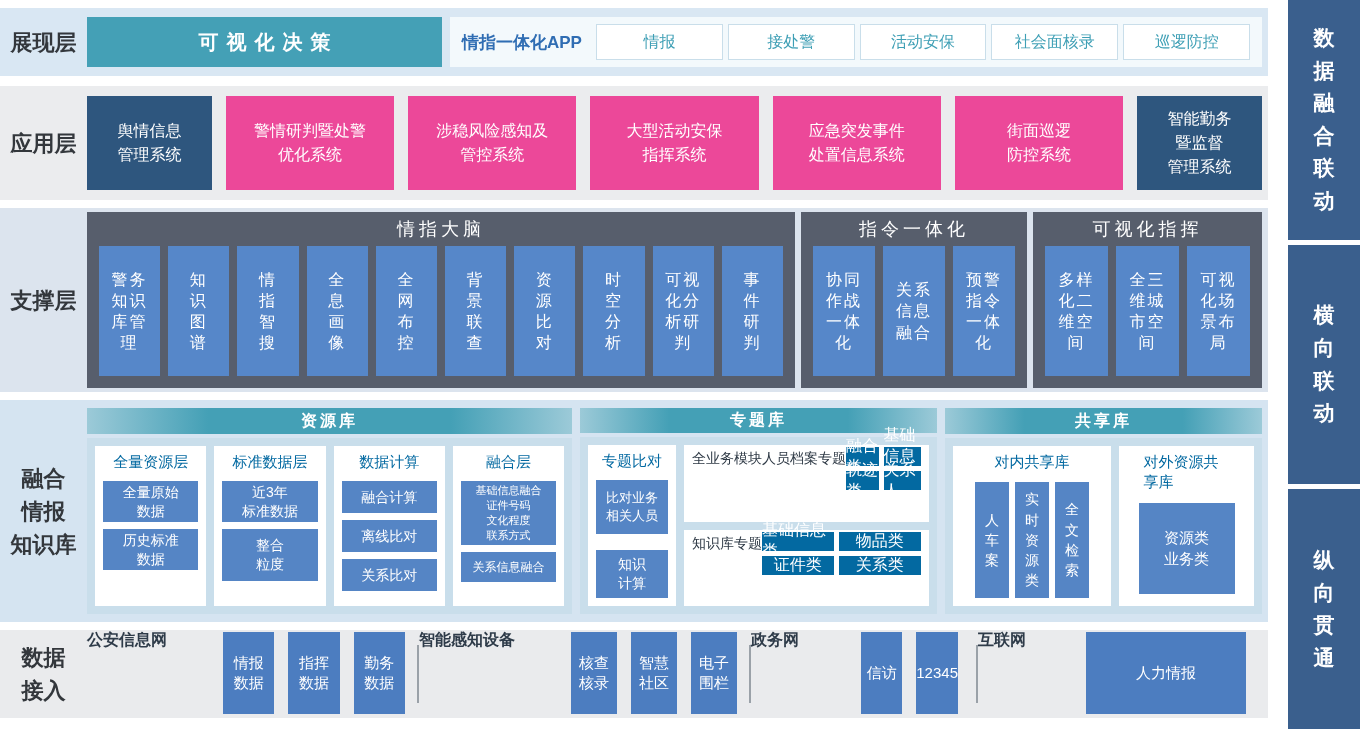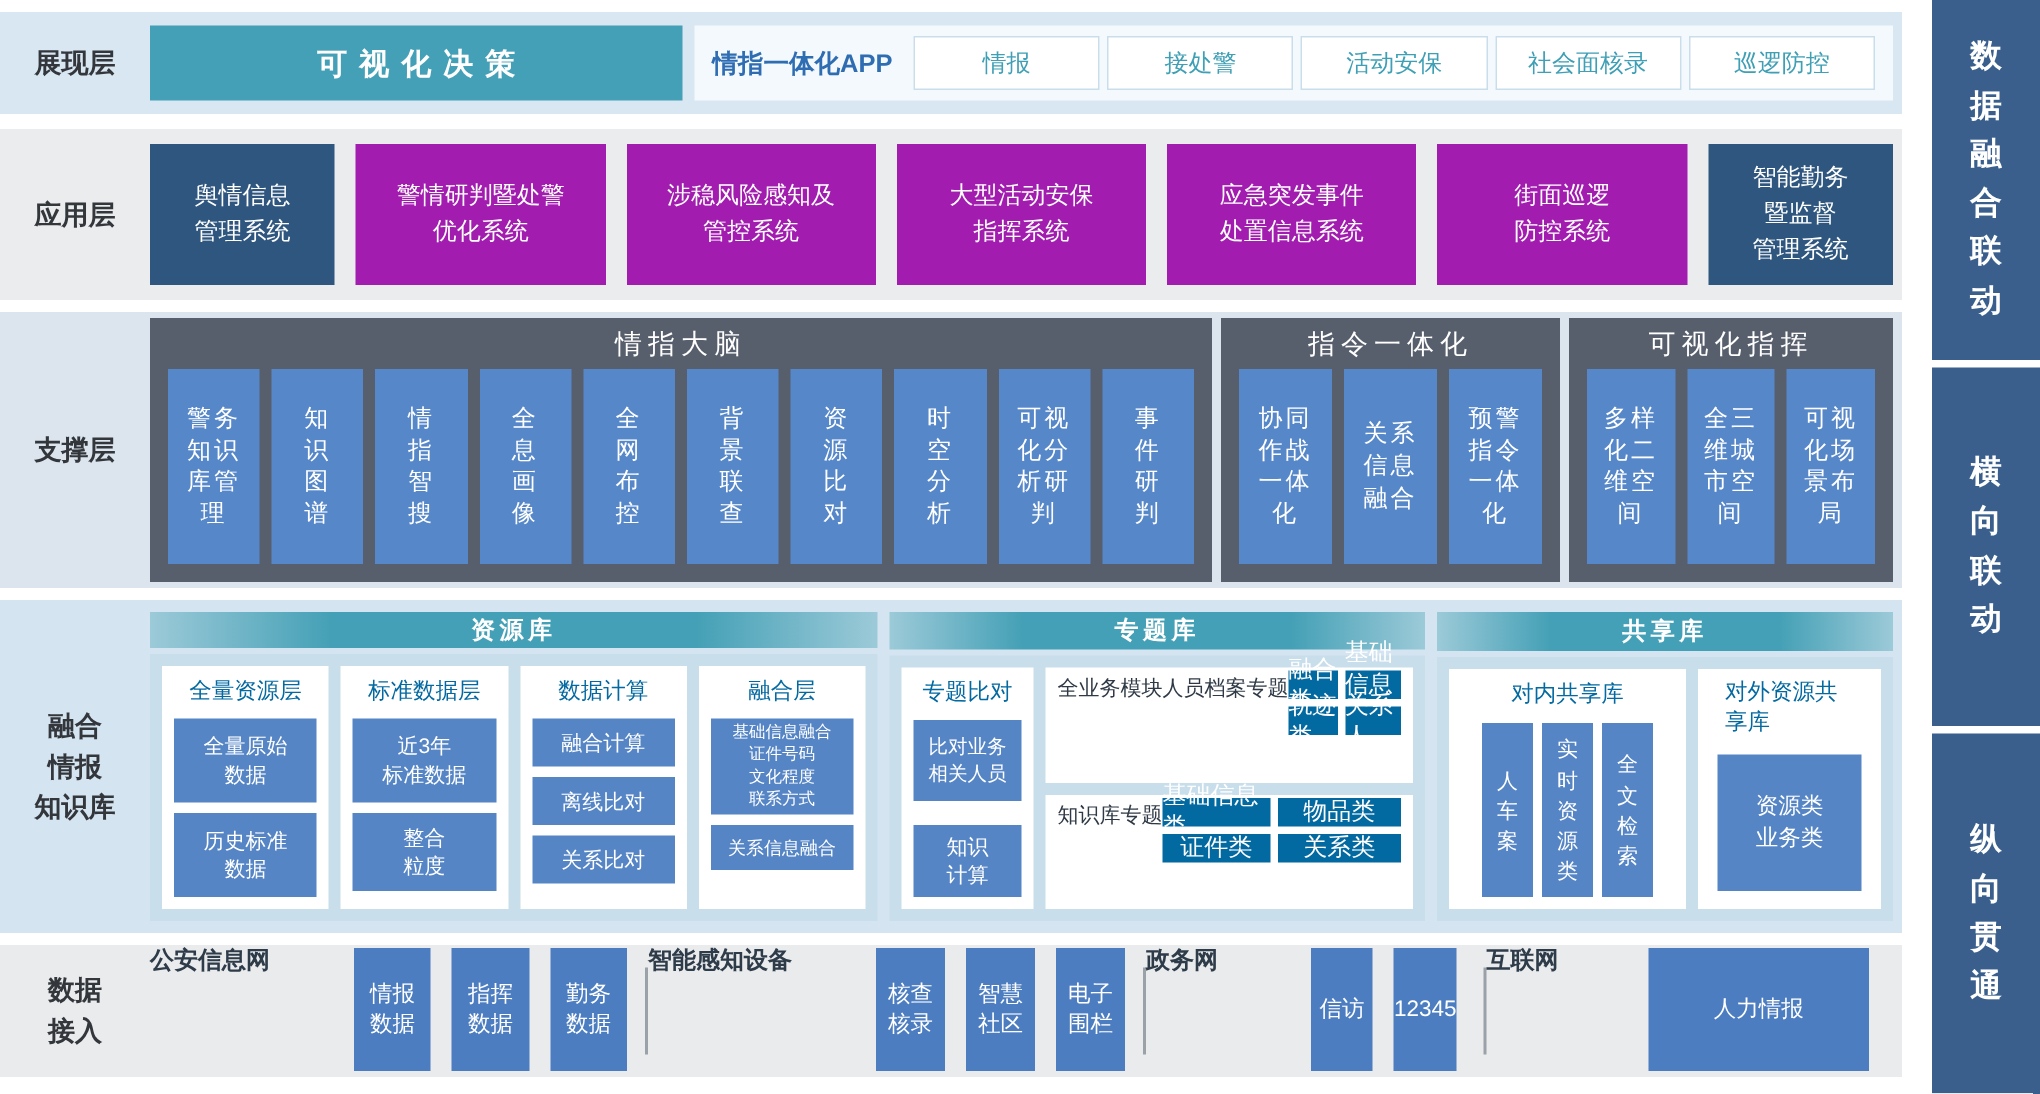--- a/index.html
+++ b/index.html
@@ -7,36 +7,36 @@
   body { font-family:"Liberation Sans","DejaVu Sans",sans-serif; }
   .page { position:relative; width:1360px; height:729px; background:#fff; overflow:hidden; }
 
   .row { position:absolute; left:0; width:1268px; display:flex; }
   .row1 { top:8px;   height:68px;  background:#D9E7F3; }
   .row2 { top:86px;  height:114px; background:#EBECEE; }
   .row3 { top:208px; height:184px; background:#DCE4EE; }
   .row4 { top:400px; height:222px; background:#D5E4F1; }
   .row5 { top:630px; height:88px;  background:#EAEBED; }
 
-  .row-label { width:100px; display:flex; align-items:center; justify-content:center;
-    font-size:18px; font-weight:bold; color:#33373C; white-space:pre-line; text-align:center; line-height:1.5; }
+  .row-label { width:87px; display:flex; align-items:center; justify-content:center;
+    font-size:22px; font-weight:bold; color:#33373C; white-space:pre-line; text-align:center; line-height:1.5; }
   .row-content { flex:1; display:flex; align-items:center; padding-right:6px; }
 
   
   .r1 { gap:8px; }
   .decision-box { width:355px; height:50px; background:#44A0B6; color:#fff; font-size:20px; font-weight:bold;
     letter-spacing:8px; padding-left:8px; display:flex; align-items:center; justify-content:center; }
   .app-panel { flex:1; height:50px; background:#F3F9FC; display:flex; align-items:center; padding:0 12px; gap:14px; }
   .app-label { color:#2F6DB3; font-weight:bold; font-size:17px; white-space:nowrap; }
   .app-buttons { flex:1; display:flex; gap:5px; height:36px; }
   .app-btn { flex:1; background:#fff; border:1px solid #C9DEEA; color:#3E9FB5; font-size:16px; font-family:inherit; cursor:pointer; }
 
   
   .r2 { gap:14px; }
-  .sys-box { flex:1.08; height:94px; background:#a21caf; color:#fff; display:flex; align-items:center; justify-content:center;
+  .sys-box { flex:1.08; height:94px; background:#ec4899; color:#fff; display:flex; align-items:center; justify-content:center;
     text-align:center; font-size:16px; line-height:1.5; white-space:pre-line; padding:0 6px; }
   .sys-box.dark { background:#2E567E; flex:0.78; }
 
   
   .r3 { gap:6px; }
   .panel { background:#575E6C; height:176px; display:flex; flex-direction:column; padding:0 12px 12px; }
   .panel.brain { width:708px; }
   .panel.cmd { width:226px; }
   .panel.viz { flex:1; }
   .panel-title { height:34px; display:flex; align-items:center; justify-content:center; color:#fff; font-size:18px; letter-spacing:4px; }
@@ -50,21 +50,21 @@
   .lib { display:flex; flex-direction:column; height:206px; }
   .lib-res { width:485px; } .lib-topic { width:357px; } .lib-share { flex:1; }
   .lib-header { height:26px; color:#fff; font-weight:bold; font-size:16px; letter-spacing:3px;
     display:flex; align-items:center; justify-content:center;
     background:linear-gradient(90deg,#9CCAD8 0%,#44A0B6 25%,#44A0B6 75%,#9CCAD8 100%); }
   .lib-body { flex:1; margin-top:4px; background:#C9DEEB; padding:8px; display:flex; gap:8px; }
   .kcol { background:#fff; flex:1; display:flex; flex-direction:column; align-items:center; padding:4px 8px 8px; }
   .kcol-title { font-size:15px; color:#0369a1; height:24px; display:flex; align-items:center; }
   .kbox { width:100%; background:#5585C5; color:#fff; font-size:14px; display:flex; align-items:center; justify-content:center;
     text-align:center; white-space:pre-line; line-height:1.35; margin-top:7px; }
-  .h48{height:56px;} .h52{height:52px;} .h32{height:32px;}
+  .h48{height:41px;} .h52{height:52px;} .h32{height:32px;}
   .h64{height:64px; font-size:11px;} .h30{height:30px; font-size:12px;}
   .tcompare { width:88px; flex:none; }
   .tcompare .kbox.cmp1 { height:54px; font-size:13px; }
   .tcompare .kbox.cmp2 { height:48px; font-size:14px; margin-top:16px; }
   .topic-right { flex:1; display:flex; flex-direction:column; gap:8px; }
   .tpanel { flex:1; background:#fff; display:flex; flex-direction:row; padding:2px 8px 7px; }
   .tpanel-title { font-size:14px; color:#2F3A46; text-align:center; height:22px; line-height:22px; }
   .chips { flex:1; display:grid; grid-template-columns:1fr 1.15fr; gap:5px; align-content:start; }
   .chip { background:#0369a1; color:#fff; font-size:16px; height:19px; display:flex; align-items:center; justify-content:center; }
   .share-in { width:158px; flex:none; }

